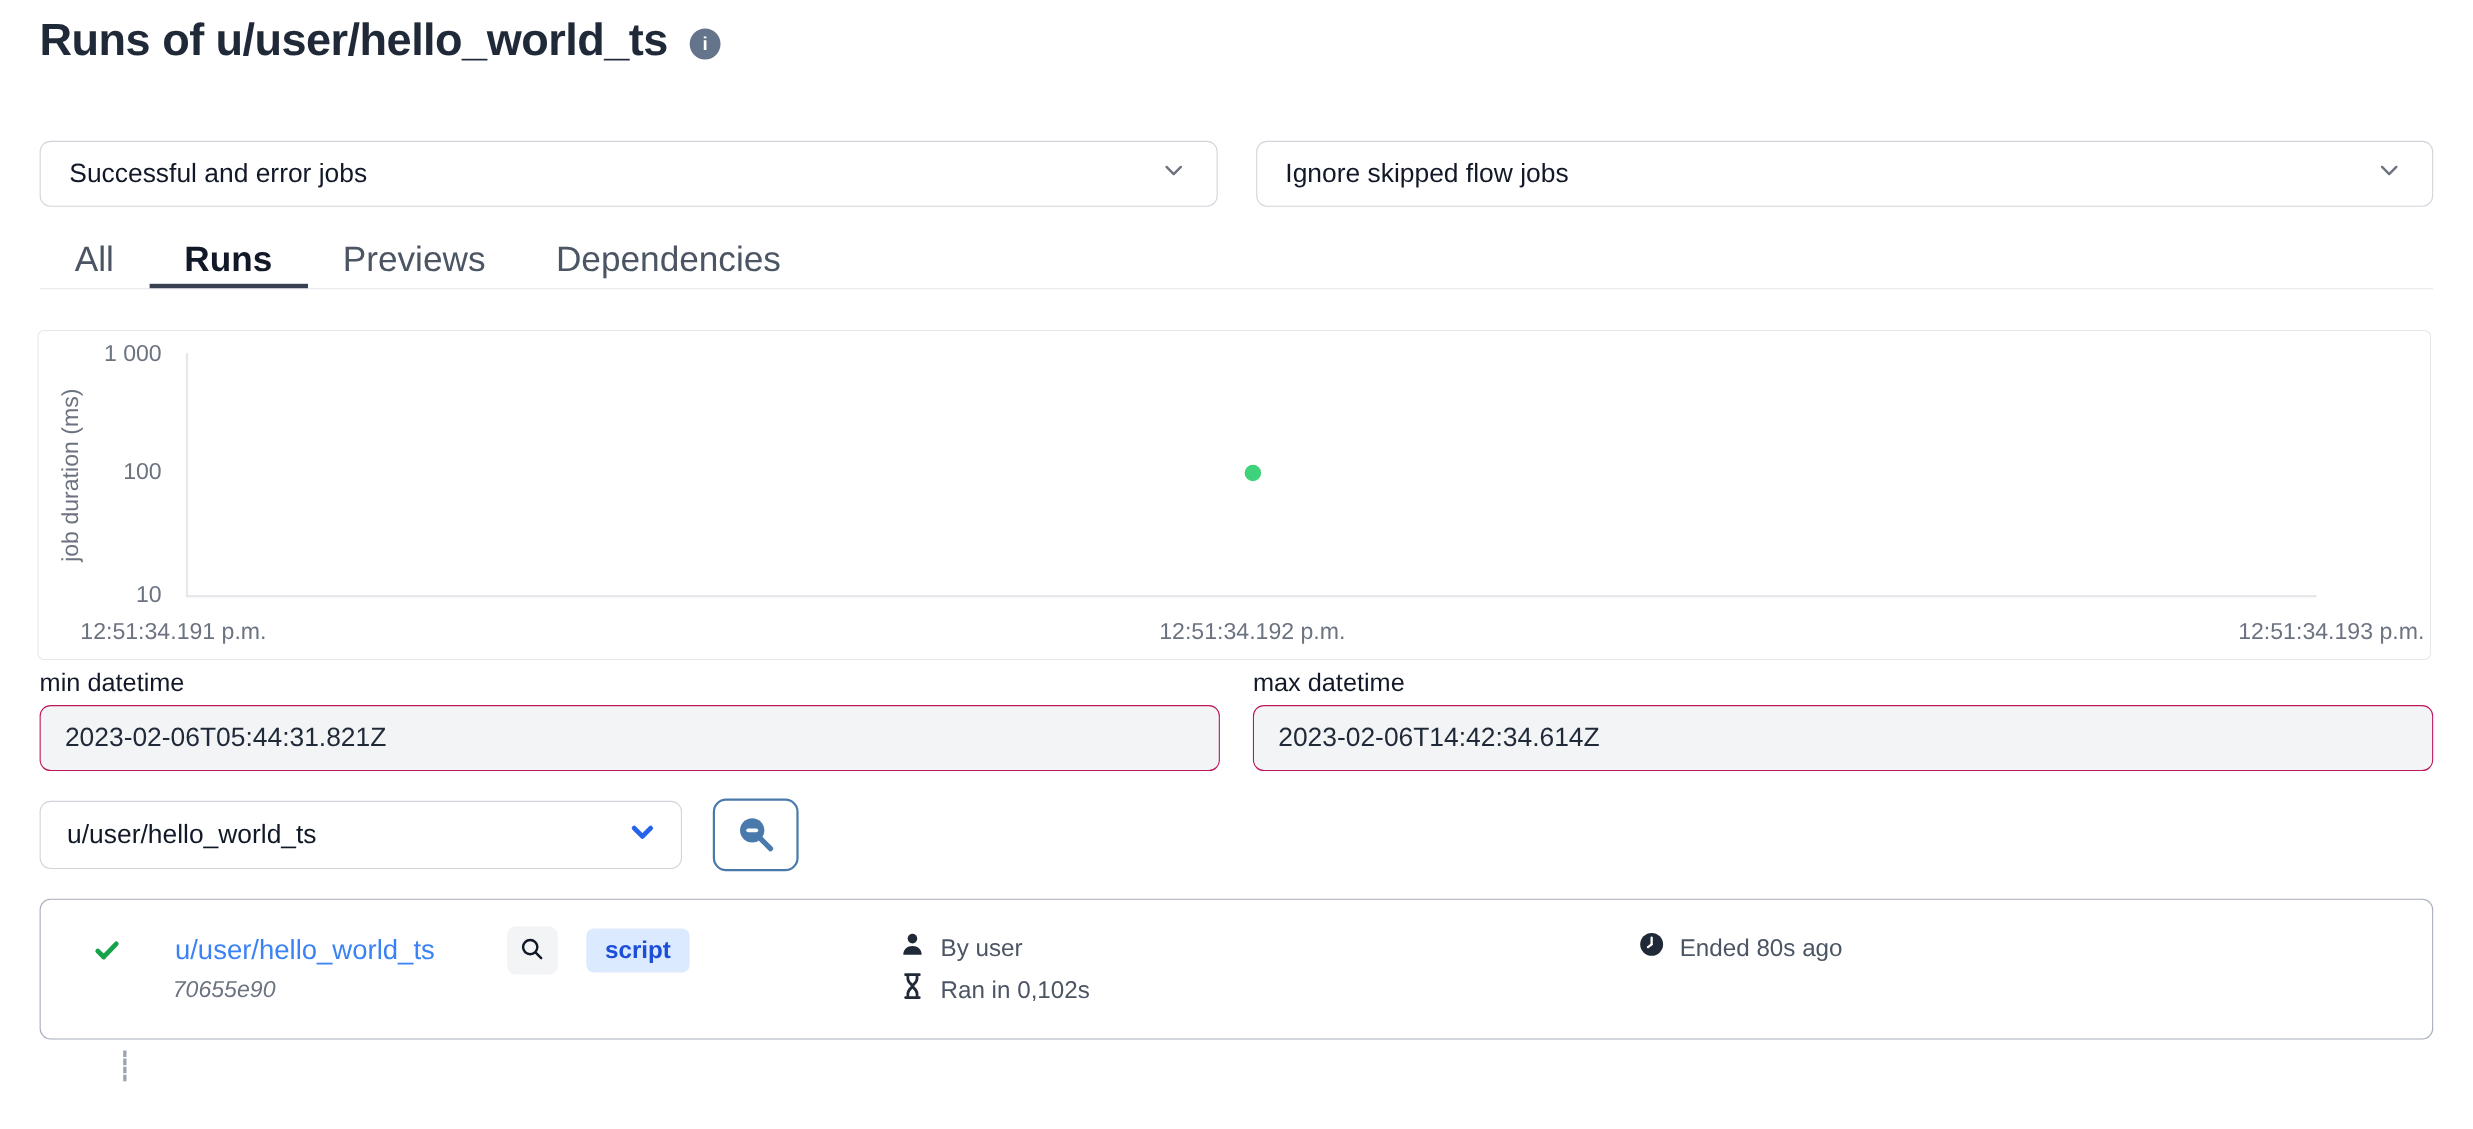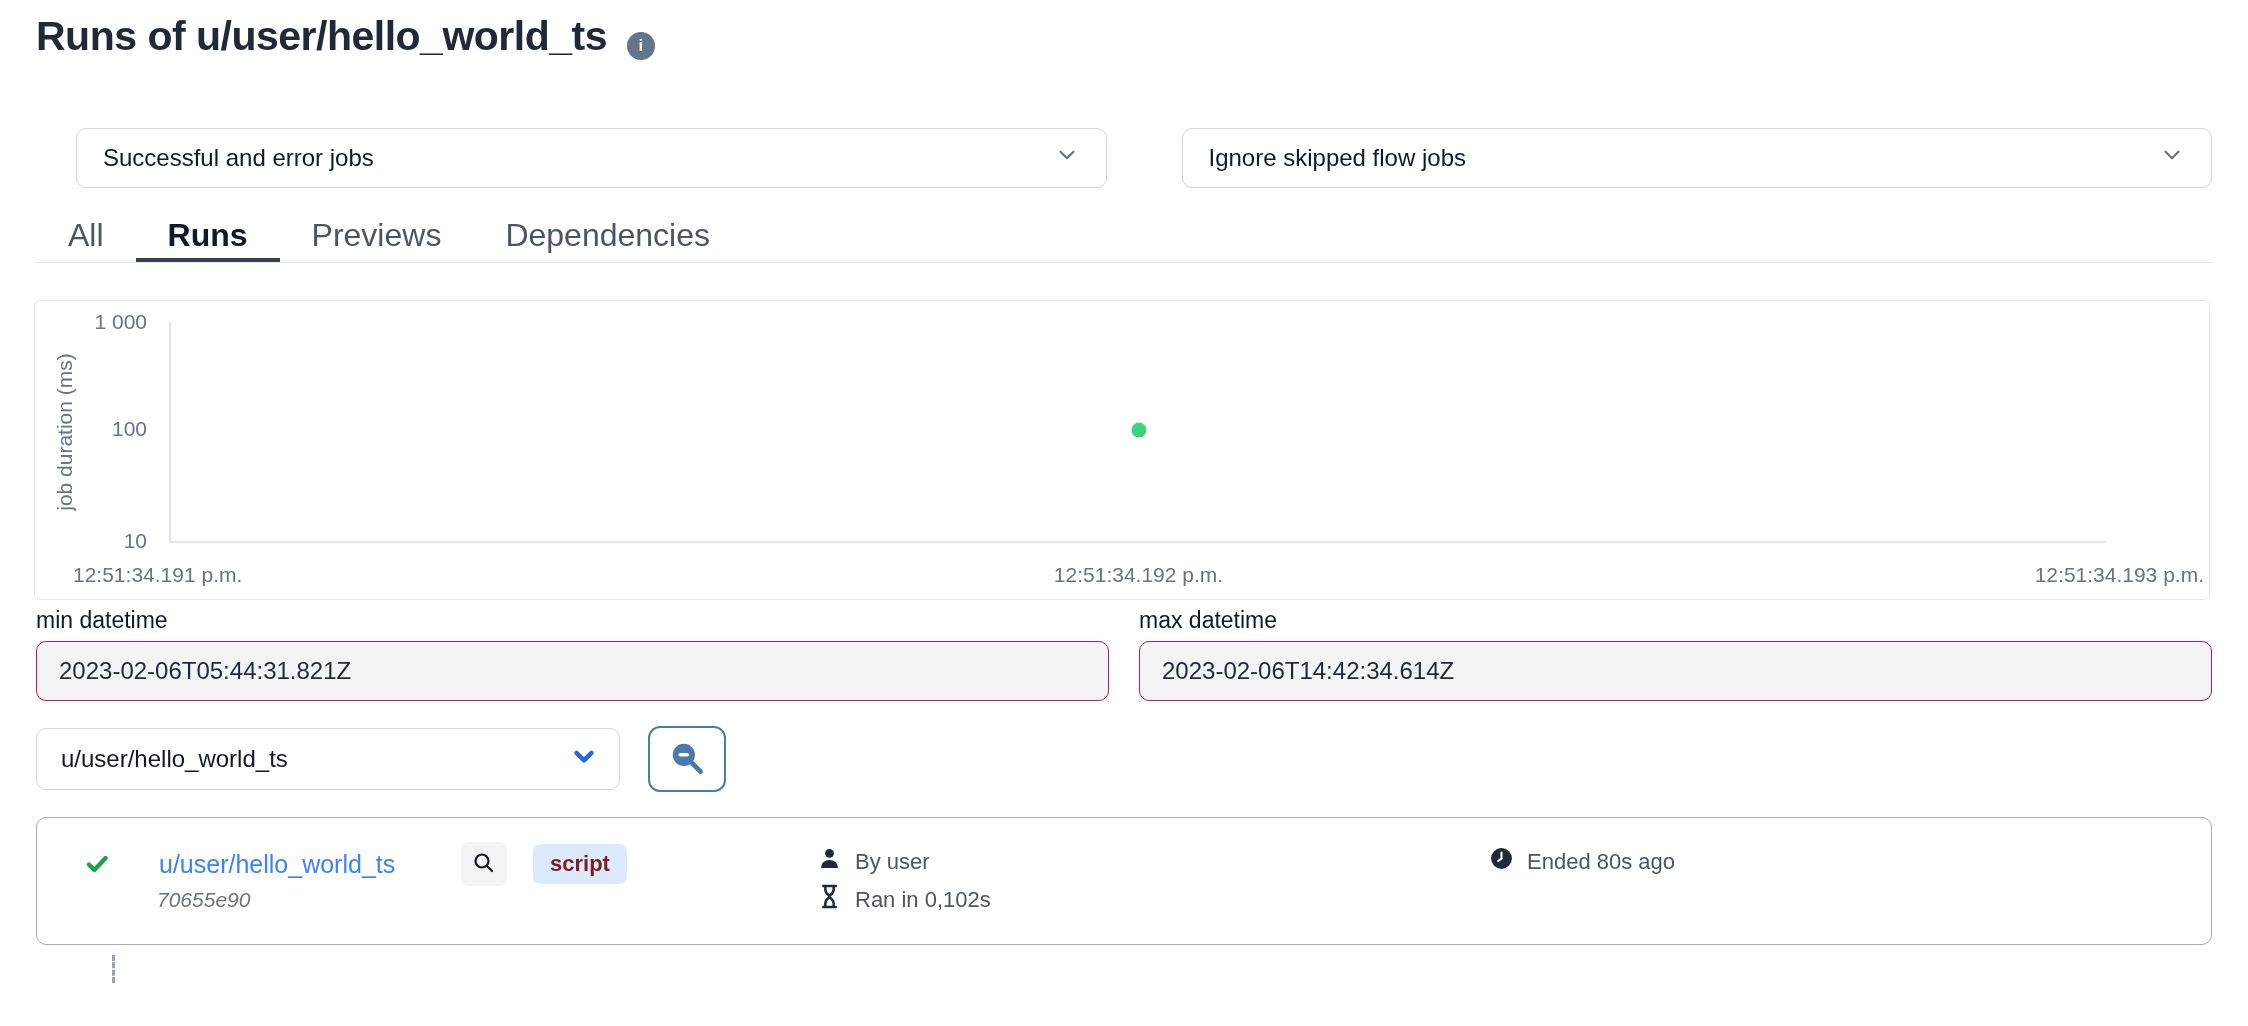--- a/index.html
+++ b/index.html
@@ -4,30 +4,30 @@
 <style>
   html,body{margin:0;padding:0;}
   body{
     width:2248px;height:1026px;position:relative;overflow:hidden;
     background:#ffffff;color:#1f2937;
     font-family:"Liberation Sans","DejaVu Sans",sans-serif;
   }
   .abs{position:absolute;}
 
   
-  .header{left:36px;top:12px;display:flex;align-items:flex-end;gap:20px;}
+  .header{left:36px;top:12px;display:flex;align-items:center;gap:20px;}
   .page-title{font-size:41px;font-weight:800;letter-spacing:-0.5px;color:#1f2937;margin:0;line-height:48px;}
   .info-icon{width:28px;height:28px;border-radius:50%;background:#64748b;color:#fff;
     display:flex;align-items:center;justify-content:center;font-size:17px;font-weight:700;margin-top:8px;}
 
   
   .filter-row{left:36px;top:128px;width:2176px;display:flex;gap:35px;}
   .select-box{flex:1;height:60px;border:1px solid #d1d5db;border-radius:10px;background:#fff;
     display:flex;align-items:center;justify-content:space-between;padding:0 26px;
-    font-size:24px;color:#111827;cursor:pointer;box-sizing:border-box;margin-left:40px;}
+    font-size:24px;color:#111827;cursor:pointer;box-sizing:border-box;}
 
   
   .tabs{left:36px;top:210px;width:2176px;display:flex;align-items:flex-end;border-bottom:1px solid #e5e7eb;}
   .tab{padding:0 32px;height:52px;line-height:50px;font-size:32px;color:#4b5563;
     border-bottom:4px solid transparent;box-sizing:border-box;cursor:pointer;}
   .tab.active{color:#111827;font-weight:700;border-bottom-color:#374151;}
 
   
   .chart-panel{left:34px;top:300px;width:2174px;height:298px;border:1px solid #e5e7eb;border-radius:6px;background:#fff;}
   .ylab{position:absolute;left:30px;top:131px;transform:translate(-50%,-50%) rotate(-90deg);
@@ -55,21 +55,21 @@
   .search-btn{width:78px;height:66px;border:2px solid #4a7aab;border-radius:12px;background:#fff;
     display:flex;align-items:center;justify-content:center;cursor:pointer;box-sizing:border-box;}
 
   
   .run-card{left:36px;top:817px;width:2176px;height:128px;border:1px solid #a6adb9;border-radius:10px;
     background:#fff;cursor:pointer;box-sizing:border-box;}
   .check-icon{position:absolute;left:47px;top:33px;}
   .run-link{position:absolute;left:122px;top:32px;font-size:25px;color:#3b82f6;text-decoration:none;cursor:pointer;}
   .mini-search{position:absolute;left:424px;top:24px;width:46px;height:44px;background:#f3f4f6;
     border:none;border-radius:8px;display:flex;align-items:center;justify-content:center;cursor:pointer;}
-  .badge{position:absolute;left:496px;top:26px;padding:7px 17px;background:#dbeafe;color:#7f1d1d;
+  .badge{position:absolute;left:496px;top:26px;padding:7px 17px;background:#dbeafe;color:#1d4ed8;
     font-size:22px;font-weight:700;border-radius:7px;}
   .run-id{position:absolute;left:120px;top:70px;font-size:21px;font-style:italic;color:#6b7280;}
   .meta{position:absolute;display:flex;align-items:center;gap:13px;font-size:22px;color:#4b5563;}
   .meta-by{left:780px;top:28px;}
   .meta-ran{left:780px;top:66px;}
   .meta-ended{left:1452px;top:28px;}
 
   .connector{left:112px;top:955px;height:28px;width:0;border-left:3px dashed #9ca3af;}
 </style>
 </head>

